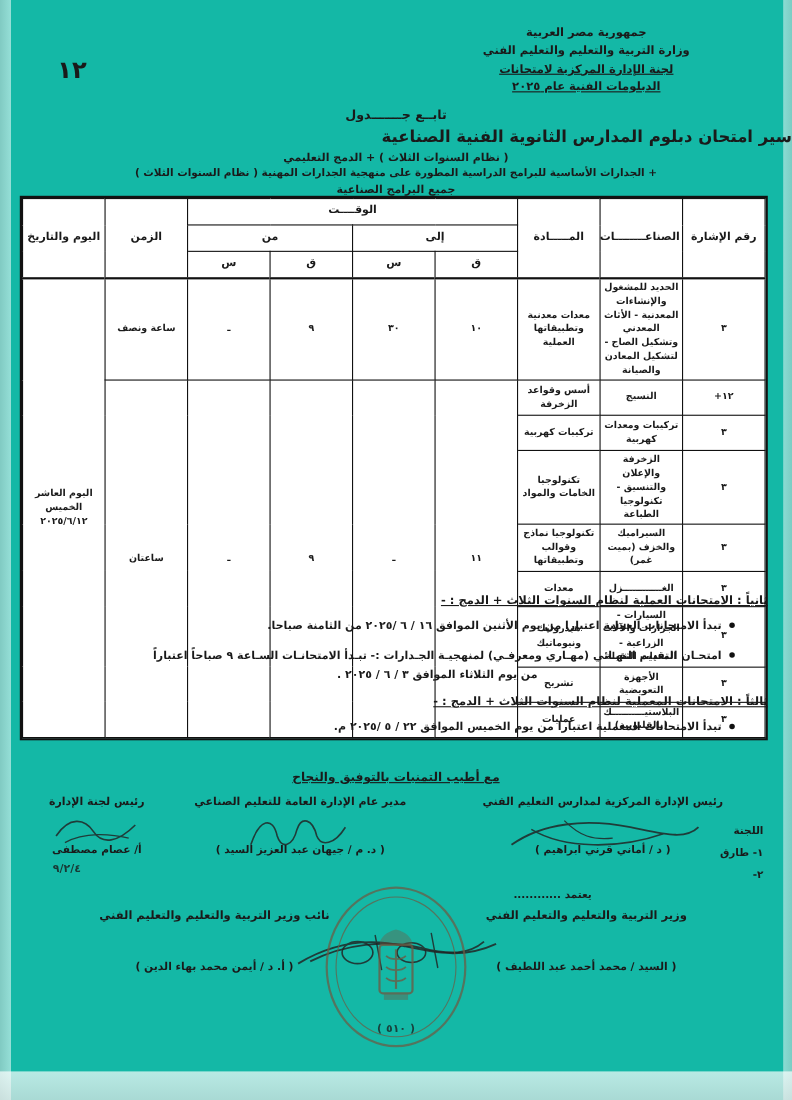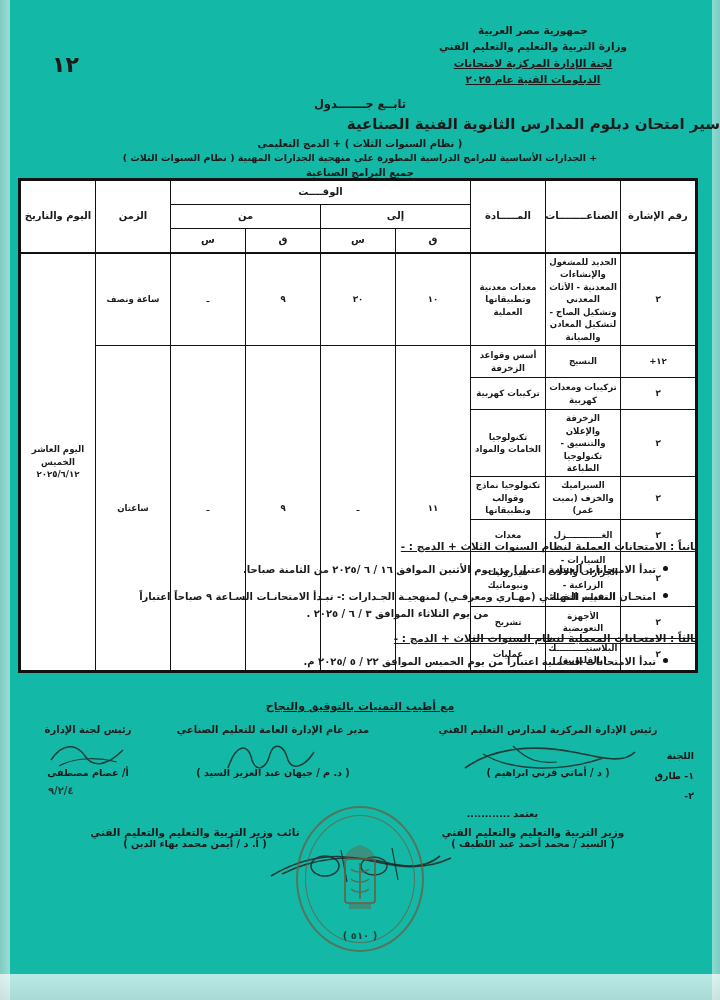--- a/index.html
+++ b/index.html
@@ -237,21 +237,21 @@
   .b-row {
     position: absolute;
     top: 18px;
     right: 0;
     width: 676px;
     display: flex;
   }
   .b-col.left { width: 330px; text-align: center; }
   .b-col.right { width: 346px; text-align: center; }
   .b-title { font-size: 10.5px; font-weight: bold; white-space: nowrap; }
-  .b-name { font-size: 9.8px; font-weight: bold; }
+  .b-name { font-size: 9.8px; font-weight: bold; margin-top: 36px; }
 
   
   .stamp {
     position: absolute;
     top: 806px;
     left: 296px;
     width: 128px;
     height: 146px;
   }
   .stamp-ring {

